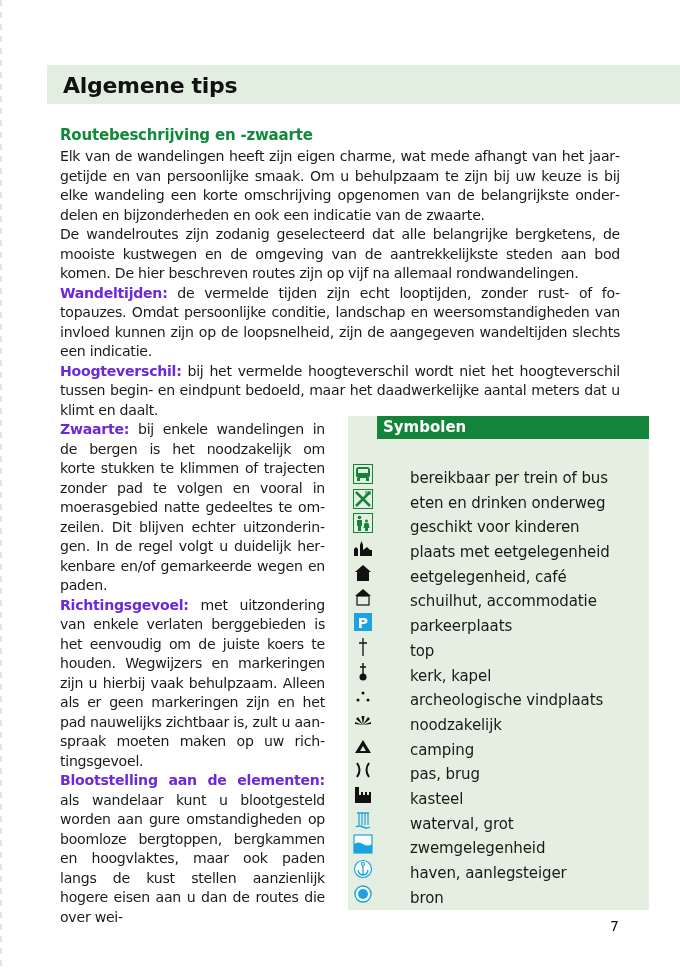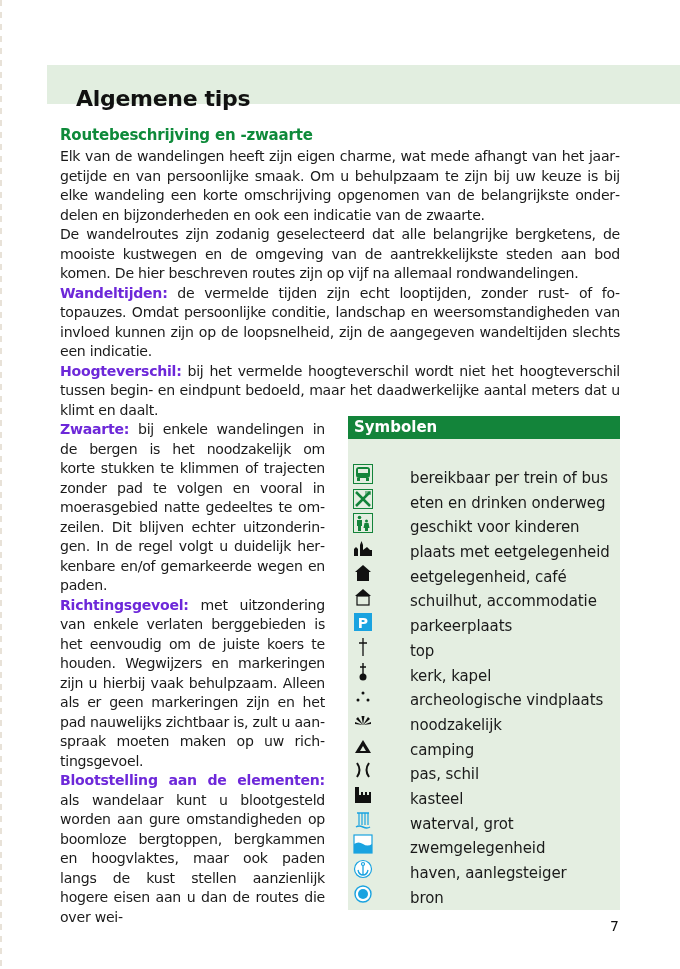--- a/index.html
+++ b/index.html
@@ -9,40 +9,41 @@
   }
   .edge {
     position: absolute; left: 0; top: 0; width: 2px; height: 969px;
     background: repeating-linear-gradient(to bottom, #e8e2d8 0 6px, transparent 6px 12px);
   }
   .header-bar {
     position: absolute; left: 47px; top: 65px; width: 633px; height: 39px;
     background: #e2eee0;
   }
   .header-bar h1 {
-    margin: 16px; position: absolute; left: 13px; top: 5px;
+    margin: 3px; position: absolute; left: 13px; top: 5px;
     font-family: "DejaVu Sans", sans-serif; font-weight: bold; font-size: 22px; color: #111;
     letter-spacing: -0.3px;
   }
   .section-title {
     position: absolute; left: 60px; top: 126px; font-weight: bold; font-size: 15px;
     color: #0e8a3a; letter-spacing: -0.2px; text-align: center;
   }
   .text {
     font-size: 14.1px; line-height: 19.5px; color: #1a1a1a; letter-spacing: -0.25px;
     text-align: justify; hyphens: manual;
   }
   .full { position: absolute; left: 60px; top: 147px; width: 560px; }
   .narrow { position: absolute; left: 60px; top: 420px; width: 265px; }
   .text p { margin: 0; }
   .text b { color: #6d28d9; }
   .text p.last { text-align-last: left; }
   .symbox {
     position: absolute; left: 348px; top: 416px; width: 272px; height: 494px;
     background: #e4eee1;
+    padding-left: 29px;
   }
   .symbox .sym-head {
     height: 23px; background: #13843a; color: #fff; font-weight: bold; font-size: 15px;
     padding-left: 6px; line-height: 23px;
   }
   .sym-list { position: absolute; left: 0; top: 48px; width: 272px; }
   .sym-row { height: 24.7px; position: relative; }
   .sym-icon {
     position: absolute; left: 5px; top: 0; width: 20px; height: 20px;
     display: flex; align-items: center; justify-content: center;
@@ -216,21 +217,21 @@
       <span class="sym-label">camping</span>
     </div>
 
     <div class="sym-row">
       <span class="sym-icon">
         <svg viewBox="0 0 20 20">
             <path d="M4 3 Q9 10 4 17" stroke="#111" stroke-width="2" fill="none"></path>
             <path d="M16 3 Q11 10 16 17" stroke="#111" stroke-width="2" fill="none"></path>
           </svg>
       </span>
-      <span class="sym-label">pas, schil</span>
+      <span class="sym-label">pas, brug</span>
     </div>
 
     <div class="sym-row">
       <span class="sym-icon">
         <svg viewBox="0 0 20 20">
             <path d="M2 18 V2 H6 V10 H8 V7 H10 V10 H12 V7 H14 V10 H16 V7 H18 V18z" fill="#111"></path>
           </svg>
       </span>
       <span class="sym-label">kasteel</span>
     </div>

